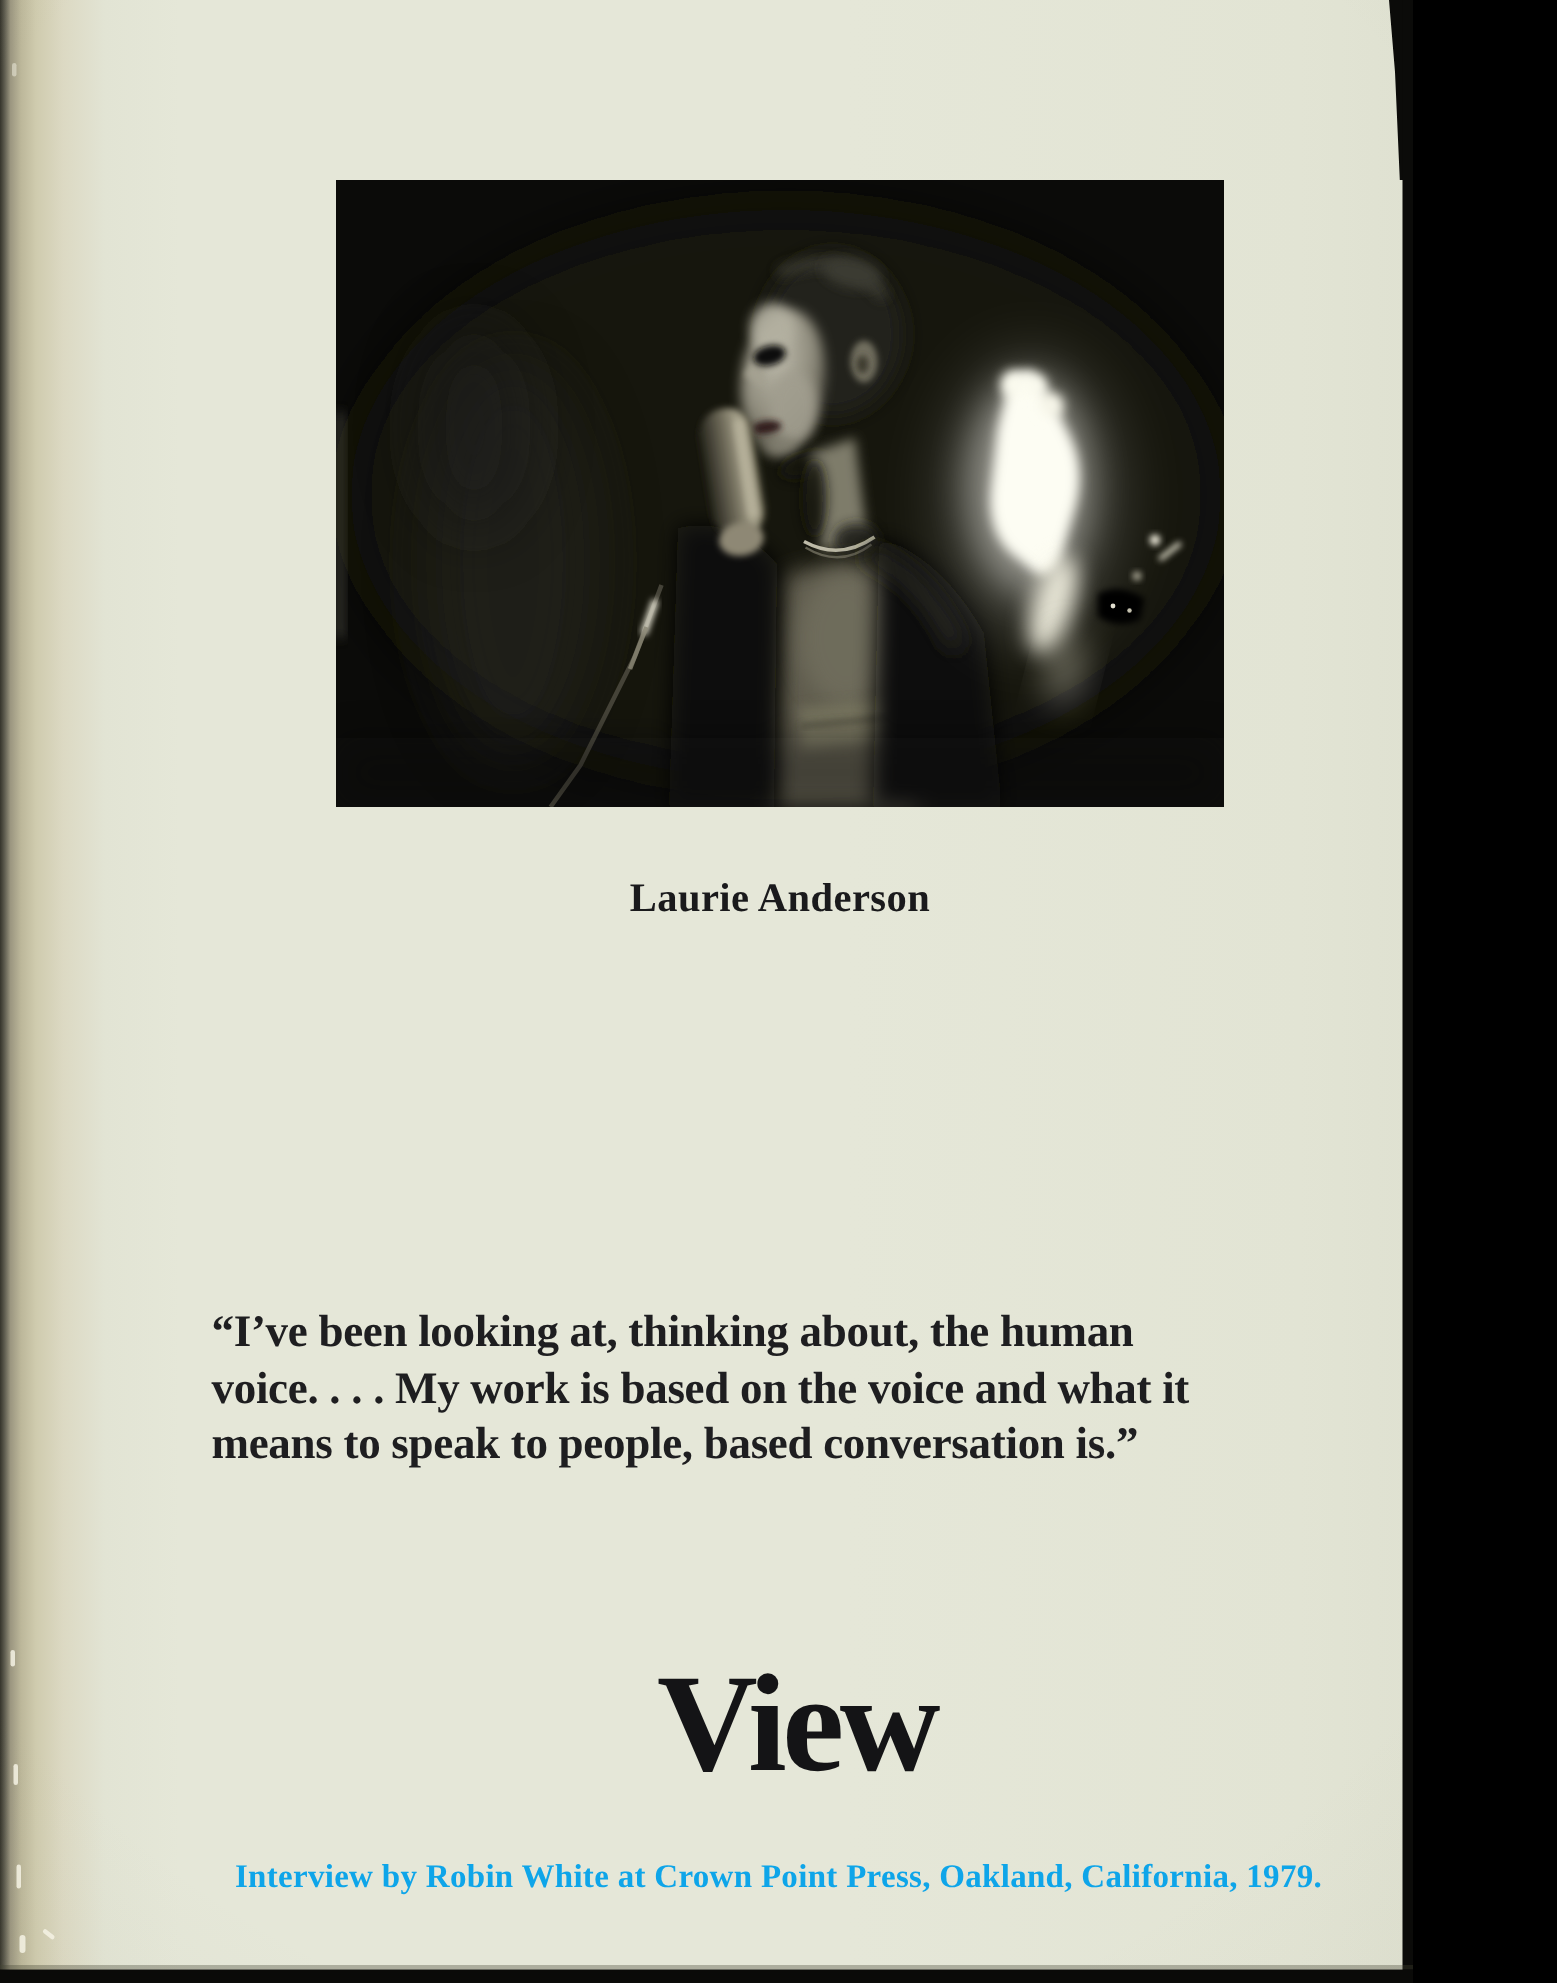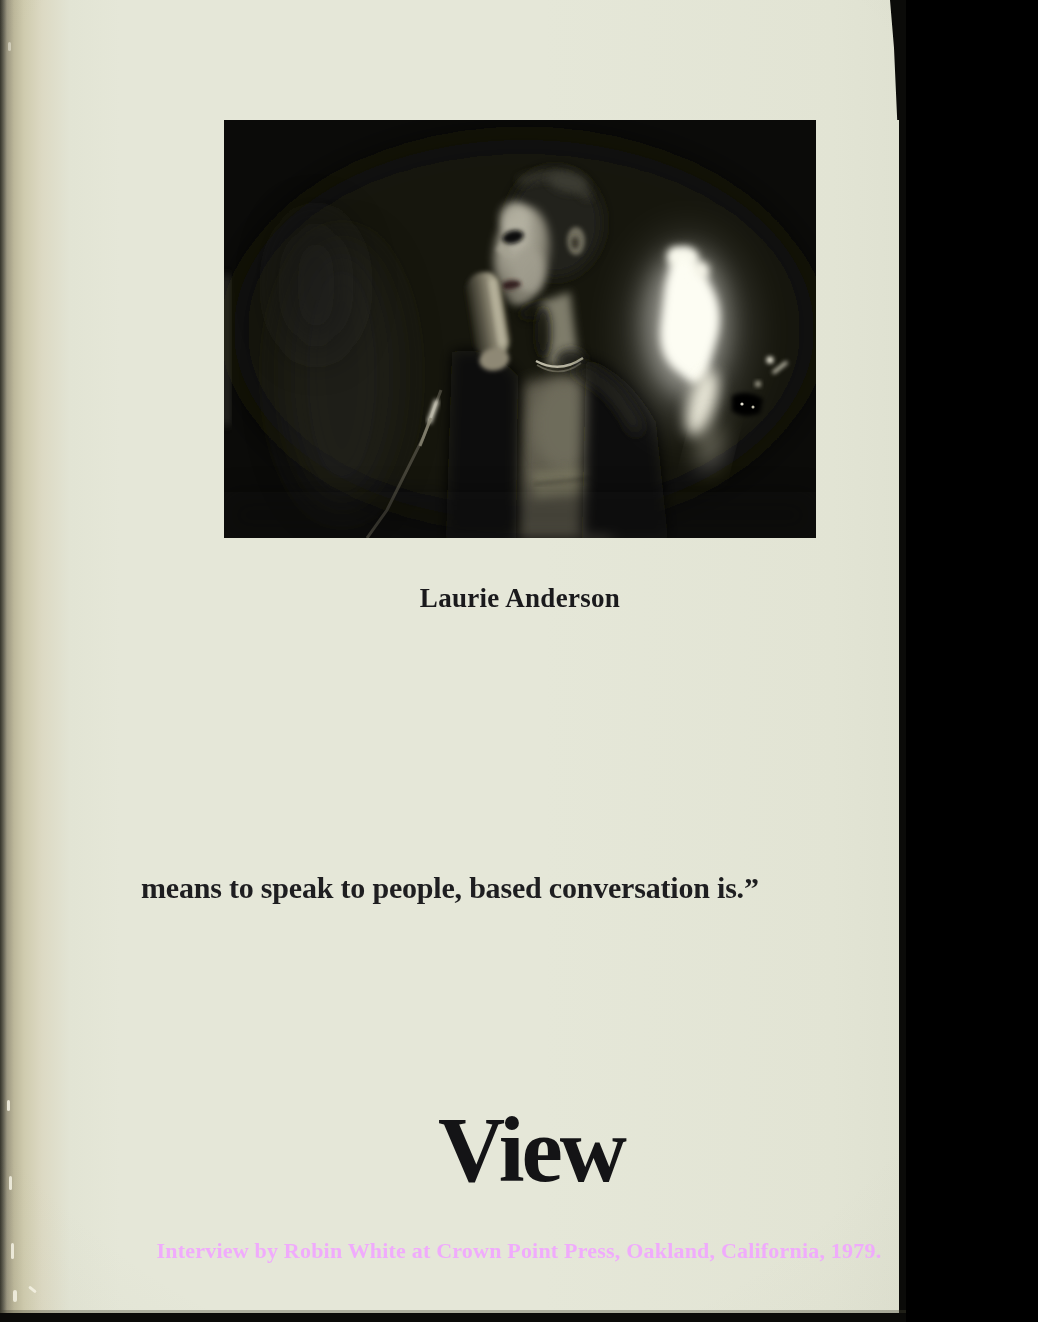--- a/index.html
+++ b/index.html
@@ -1,37 +1,37 @@
 <!DOCTYPE html>
 <html><head>
 <meta charset="utf-8">
 <style>
   html,body{margin:0;padding:0;background:#000;}
   .scan{position:relative;width:906px;height:1322px;overflow:hidden;background:#000;
-        font-family:"Liberation Serif","DejaVu Serif",serif;}
+        font-family:"Liberation Serif","DejaVu Serif",serif;padding-left:36px;}
   
   .page{position:absolute;inset:0;z-index:1;
     background:linear-gradient(90deg,
       #35342b 0px,#5e5c4f 3px,#9b9680 7px,#bcb79a 14px,#cfcbae 24px,
       #dcd9c3 42px,#e2e4d4 70px,#e5e7d8 120px,#e5e7d8 60%,#e2e4d4 92%,#dfe1d1 100%);}
   .page::after{content:"";position:absolute;inset:0;
     background:radial-gradient(120% 100% at 50% 45%, rgba(0,0,0,0) 58%, rgba(140,138,110,.16) 100%);}
   
   .photo{position:absolute;left:224px;top:120px;width:592px;height:418px;z-index:5;}
   .photo svg{display:block;width:100%;height:100%;}
   
   .caption{position:absolute;left:224px;top:583px;width:592px;z-index:6;
     text-align:center;font-size:27px;font-weight:bold;color:#1a1a1c;letter-spacing:.3px;}
   .quote{position:absolute;left:141px;top:869px;z-index:6;color:#1e1e20;
     font-size:30px;line-height:37.5px;font-weight:bold;letter-spacing:-.2px;}
   .quote div{white-space:nowrap;}
   .masthead{position:absolute;left:12px;top:1103px;width:1038px;z-index:6;text-align:center;
     font-size:93px;line-height:93px;font-weight:bold;color:#141416;letter-spacing:-3px;}
   .credit{position:absolute;left:0;top:1238px;width:1038px;z-index:6;text-align:center;
-    font-size:22px;font-weight:bold;color:#f0abfc;letter-spacing:.2px;}
+    font-size:22px;font-weight:bold;color:#0ea5e9;letter-spacing:.2px;}
   
   .spine{position:absolute;left:1001px;top:0;width:30px;height:1322px;z-index:20;
     background:linear-gradient(180deg,#e14120 0%,#e8502e 11%,#dc3b1b 17%,#de3a1c 55%,#d93818 100%);}
   .spine::after{content:"";position:absolute;inset:0;
     background:radial-gradient(60px 46px at 50% 165px, rgba(255,135,95,.40), rgba(255,135,95,0) 70%);}
   .scratch{position:absolute;background:rgba(255,214,195,.55);z-index:21;}
   .scratch.s1{left:1004px;top:1272px;width:30px;height:2px;transform:rotate(-50deg);}
   .scratch.s2{left:1010px;top:1296px;width:22px;height:2px;transform:rotate(-48deg);opacity:.7;}
   
   .edge-right{position:absolute;right:0;top:0;width:7px;height:1322px;background:#0b0b09;z-index:30;}
@@ -148,20 +148,22 @@
       <path d="M508,276 Q522,268 539,279 L536,293 Q521,300 508,291 Z" fill="#060604" filter="url(#b2)"></path>
       <circle cx="518" cy="284" r="1.6" fill="#efecdc" opacity=".95"></circle>
       <circle cx="529" cy="287" r="1.5" fill="#d9d6c2" opacity=".9"></circle>
       <rect x="0" y="372" width="592" height="46" fill="#0a0a08" opacity=".35" filter="url(#b12)"></rect>
     </svg>
   </div>
 
   <div class="caption">Laurie Anderson</div>
 
   <div class="quote">
+    <div>“I’ve been looking at, thinking about, the human</div>
+    <div>voice. . . . My work is based on the voice and what it</div>
     <div>means to speak to people, based conversation is.”</div>
   </div>
 
   <div class="masthead">View</div>
 
   <div class="credit">Interview by Robin White at Crown Point Press, Oakland, California, 1979.</div>
 
   <div class="spine"></div>
   <div class="scratch s1"></div>
   <div class="scratch s2"></div>

